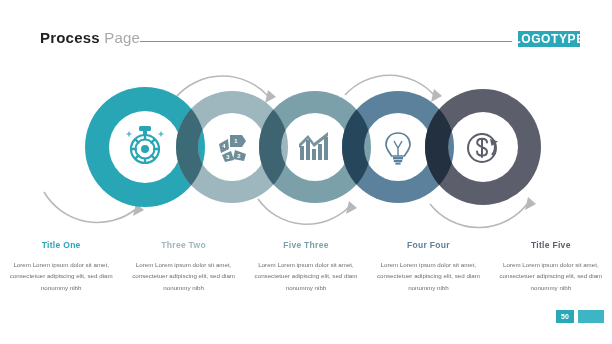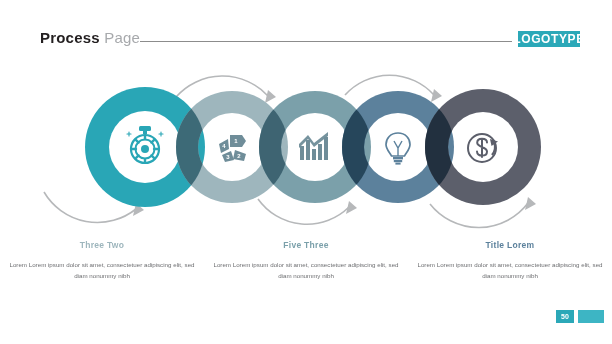--- a/index.html
+++ b/index.html
@@ -202,29 +202,37 @@
         <circle cx="-1" cy="0" r="14" fill="none" stroke="#5c5f6b" stroke-width="2"></circle>
         <path d="M-1,-9 L-1,9 M4,-5.5 C4,-8 1.5,-9.2 -1,-9.2 C-3.5,-9.2 -5.8,-8 -5.8,-5.2 C-5.8,-0.8 4,-1.2 4,3.4 C4,6.4 1.4,7.6 -1,7.6 C-3.6,7.6 -6,6.2 -6,3.6" fill="none" stroke="#5c5f6b" stroke-width="2" stroke-linecap="round"></path>
         <path d="M11,-6 A 13 13 0 0 1 9,7" fill="none" stroke="#5c5f6b" stroke-width="2.2"></path>
         <polygon points="7,-9 15,-6.5 8.5,-2" fill="#5c5f6b"></polygon>
       </g>
     </svg>
   </div>
 
   <div class="captions">
     <div class="cap">
+      <div class="cap-title" style="color:#29a6b6">Title One</div>
+      <div class="cap-body">Lorem Lorem ipsum dolor sit amet, consectetuer adipiscing elit, sed diam nonummy nibh</div>
+    </div>
+    <div class="cap">
       <div class="cap-title" style="color:#9eb6bd">Three Two</div>
       <div class="cap-body">Lorem Lorem ipsum dolor sit amet, consectetuer adipiscing elit, sed diam nonummy nibh</div>
     </div>
     <div class="cap">
       <div class="cap-title" style="color:#7ba0aa">Five Three</div>
       <div class="cap-body">Lorem Lorem ipsum dolor sit amet, consectetuer adipiscing elit, sed diam nonummy nibh</div>
     </div>
     <div class="cap">
-      <div class="cap-title" style="color:#5c819c">Title Lorem</div>
+      <div class="cap-title" style="color:#5c819c">Four Four</div>
+      <div class="cap-body">Lorem Lorem ipsum dolor sit amet, consectetuer adipiscing elit, sed diam nonummy nibh</div>
+    </div>
+    <div class="cap">
+      <div class="cap-title" style="color:#5c5f6b">Title Five</div>
       <div class="cap-body">Lorem Lorem ipsum dolor sit amet, consectetuer adipiscing elit, sed diam nonummy nibh</div>
     </div>
   </div>
 
   <div class="pagenum">50</div>
   <div class="footbar"></div>
 
 </div>
 
 </body></html>

